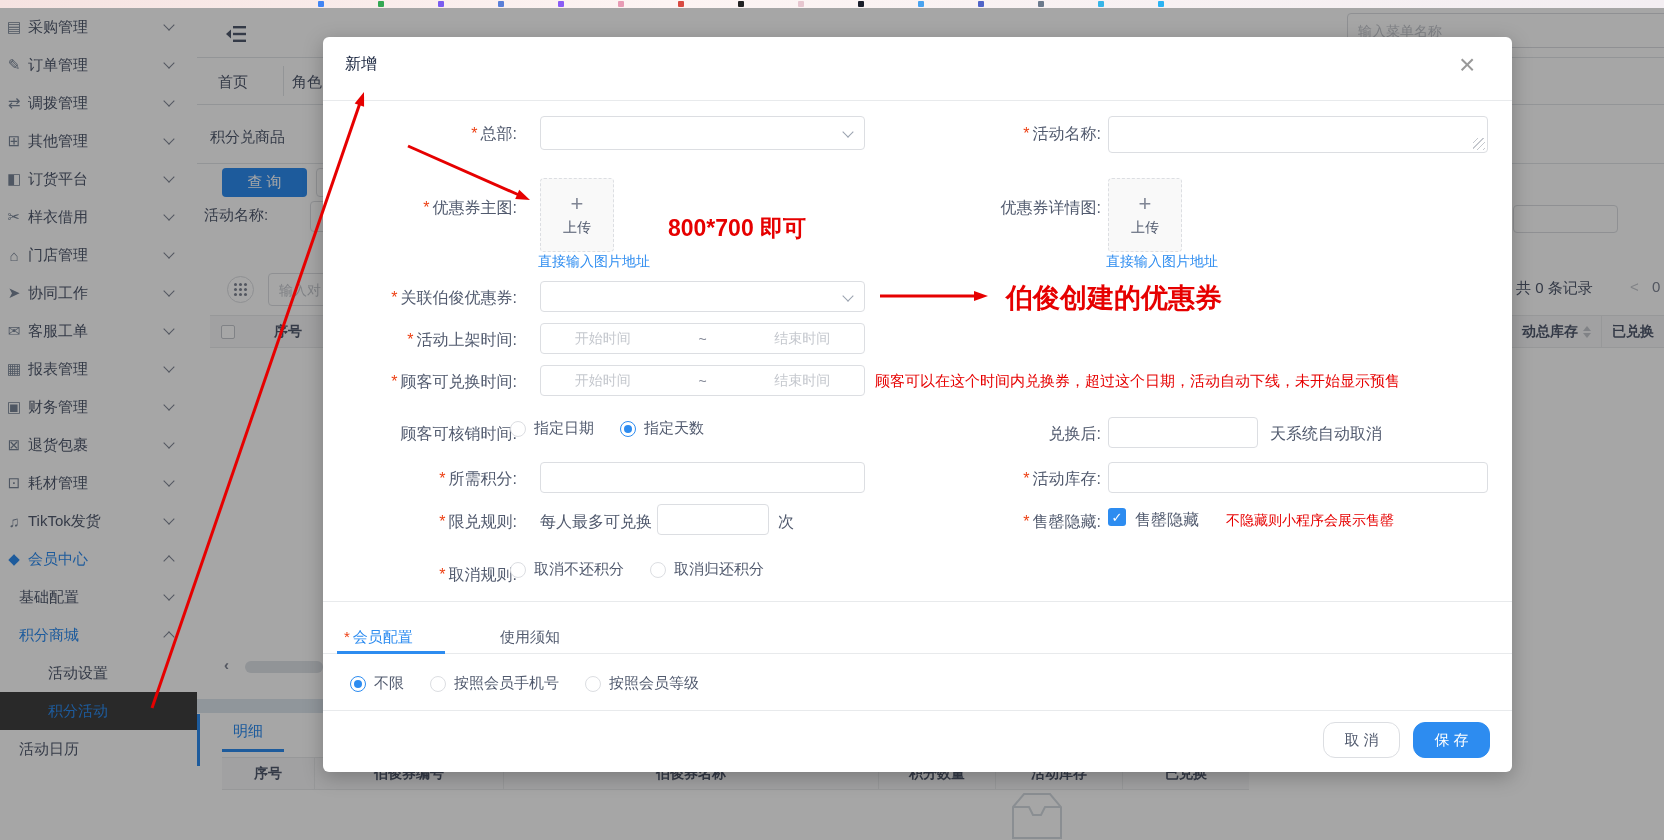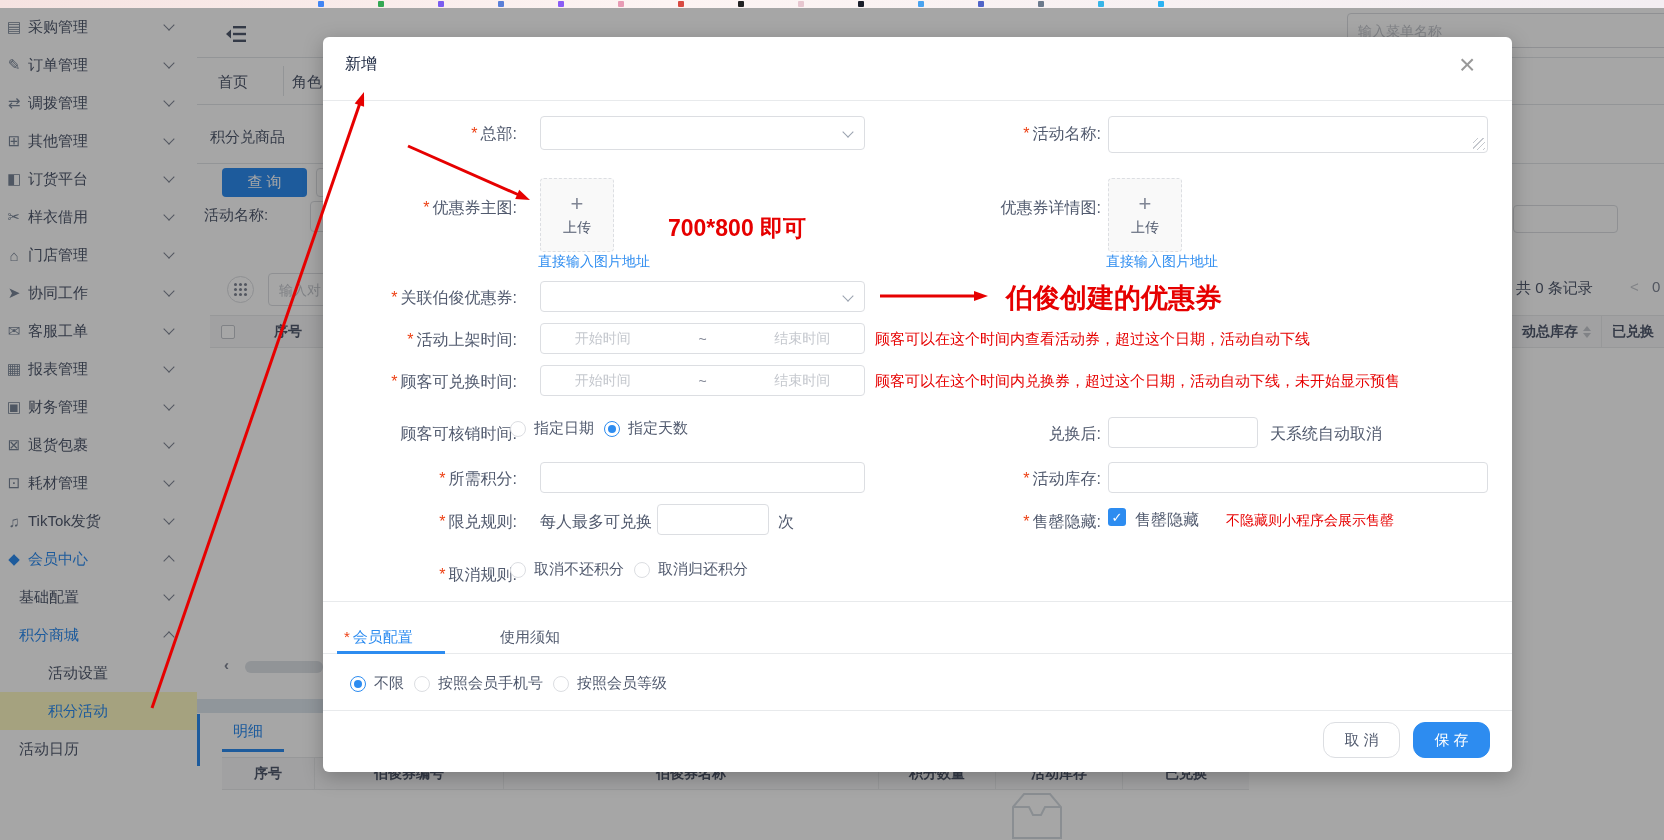--- a/index.html
+++ b/index.html
@@ -10,21 +10,21 @@
 .strip{position:absolute;left:0;top:0;width:1664px;height:8px;background:linear-gradient(90deg,#f6e3e1,#fdf4f3 40%,#f3eef2);display:flex;align-items:center;padding-left:318px;gap:54px;z-index:2}
 .fav-dot{width:6px;height:6px;border-radius:1px;flex:0 0 auto}
 
 .sidebar{position:absolute;left:0;top:8px;width:197px;height:832px;background:#fff;z-index:1}
 .side-item{position:relative;height:38px;display:flex;align-items:center;padding-left:28px;font-size:15px;color:#515a6e;cursor:pointer;white-space:nowrap}
 .side-item .s-icon{position:absolute;left:4px;top:50%;transform:translateY(-50%);font-size:15px;color:#7a8698;width:20px;text-align:center}
 .side-item.lvl1{padding-left:19px}
 .side-item.lvl2{padding-left:48px}
 .side-item.active{color:#2d8cf0}
 .side-item.active .s-icon{color:#2d8cf0}
-.side-item.selected{background:#fef9c3}
+.side-item.selected{background:#404040}
 .chev{position:absolute;right:24px;width:8px;height:8px;border-right:1.6px solid #808695;border-bottom:1.6px solid #808695;display:none}
 .chev.down{display:block;transform:rotate(45deg);top:13px}
 .chev.up{display:block;transform:rotate(-135deg);top:17px}
 
 .line{position:absolute;background:#e2e5e9}
 .txt{position:absolute;color:#515a6e;font-size:15px;white-space:nowrap}
 .btn-blue{position:absolute;background:#2d8cf0;color:#fff;border:none;border-radius:4px;font-size:15px;cursor:pointer}
 .btn-white{position:absolute;background:#fff;color:#515a6e;border:1px solid #dcdee2;border-radius:4px;font-size:15px;cursor:pointer}
 .inp{position:absolute;border:1px solid #dcdee2;border-radius:4px;background:#fff;font-size:14px;color:#515a6e;padding:0 10px;outline:none}
 .inp::placeholder{color:#c5c8ce}
@@ -48,21 +48,21 @@
 .req{color:#ed4014;margin-right:3px}
 .fld{position:absolute;border:1px solid #dcdee2;border-radius:4px;background:#fff}
 .sel-arrow{position:absolute;right:12px;top:11px;width:8px;height:8px;border-right:1.4px solid #9aa2af;border-bottom:1.4px solid #9aa2af;transform:rotate(45deg)}
 .daterange{display:flex;align-items:center;justify-content:space-around;color:#c5c8ce;font-size:14px}
 .daterange .sep{color:#808695}
 .upload{position:absolute;width:74px;height:74px;border:1px dashed #dcdee2;border-radius:4px;background:#f9f9f9;display:flex;flex-direction:column;align-items:center;justify-content:center;cursor:pointer;color:#515a6e}
 .upload .plus{font-size:22px;color:#808695;line-height:22px}
 .upload .utxt{font-size:14px;margin-top:4px}
 .blue-link{position:absolute;color:#2d8cf0;font-size:14px;cursor:pointer;white-space:nowrap}
 .red-note{position:absolute;color:#e60000;font-size:15px;white-space:nowrap}
-.radio-group{position:absolute;display:flex;align-items:center;gap:10px}
+.radio-group{position:absolute;display:flex;align-items:center;gap:26px}
 .radio{display:flex;align-items:center;gap:8px;font-size:15px;color:#515a6e;cursor:pointer;white-space:nowrap}
 .rdot{width:16px;height:16px;border-radius:50%;border:1px solid #dcdee2;background:#fff;position:relative;flex:0 0 auto}
 .radio.on .rdot{border-color:#2d8cf0}
 .radio.on .rdot:after{content:"";position:absolute;left:3px;top:3px;width:8px;height:8px;border-radius:50%;background:#2d8cf0}
 .checkbox{position:absolute;width:18px;height:18px;background:#2d8cf0;border-radius:3px;color:#fff;font-size:13px;display:flex;align-items:center;justify-content:center;cursor:pointer}
 .m-input{position:absolute;border:1px solid #dcdee2;border-radius:4px;font-size:14px;color:#515a6e;padding:0 8px;outline:none;background:#fff}
 .resize-h{position:absolute;right:2px;bottom:2px;width:12px;height:12px;background:repeating-linear-gradient(135deg,transparent 0 3px,#c5c8ce 3px 4px)}
 .m-tab{position:absolute;font-size:15px;color:#515a6e;cursor:pointer;white-space:nowrap}
 .m-tab.active{color:#2d8cf0}
 .m-btn{position:absolute;width:77px;height:36px;border-radius:12px;font-size:15px;cursor:pointer;display:flex;align-items:center;justify-content:center}
@@ -342,21 +342,20 @@
     <div class="fld" style="left:217px;top:244px;width:325px;height:31px">
         <span class="sel-arrow" style="top:10px"></span>
       </div>
 
     <div class="lbl l-left" style="top:293px"><span class="req">*</span><span>活动上架时间:</span></div>
     <div class="fld daterange" style="left:217px;top:286px;width:325px;height:31px">
       <span>开始时间</span>
       <span class="sep">~</span>
       <span>结束时间</span>
     </div>
-    <div class="red-note" style="left:552px;top:293px">顾客可以在这个时间内查看活动券，超过这个日期，活动自动下线</div>
 
     <div class="lbl l-left" style="top:335px"><span class="req">*</span><span>顾客可兑换时间:</span></div>
     <div class="fld daterange" style="left:217px;top:328px;width:325px;height:31px">
       <span>开始时间</span>
       <span class="sep">~</span>
       <span>结束时间</span>
     </div>
     <div class="red-note" style="left:552px;top:335px">顾客可以在这个时间内兑换券，超过这个日期，活动自动下线，未开始显示预售</div>
 
     <div class="lbl l-left" style="top:387px"><span>顾客可核销时间:</span></div>
@@ -431,17 +430,17 @@
 
   <div class="anno-layer">
     <svg width="1664" height="840" style="position:absolute;left:0;top:0">
       <line x1="152" y1="708" x2="360" y2="103" stroke="#e60000" stroke-width="3"></line>
       <polygon points="364,92 364.1,106.8 354.7,103.6" fill="#e60000"></polygon>
       <line x1="408" y1="146" x2="519" y2="195" stroke="#e60000" stroke-width="3"></line>
       <polygon points="530,200 515.2,198.9 519.2,189.7" fill="#e60000"></polygon>
       <line x1="880" y1="296" x2="974" y2="296" stroke="#e60000" stroke-width="3"></line>
       <polygon points="988,296 974,291 974,301" fill="#e60000"></polygon>
     </svg>
-    <div class="anno-text" style="left:668px;top:213px;font-size:23px">700*800 即可</div>
+    <div class="anno-text" style="left:668px;top:213px;font-size:23px">800*700 即可</div>
     <div class="anno-text" style="left:1006px;top:280px;font-size:27px">伯俊创建的优惠券</div>
   </div>
 
 </div>
 
 </body></html>

